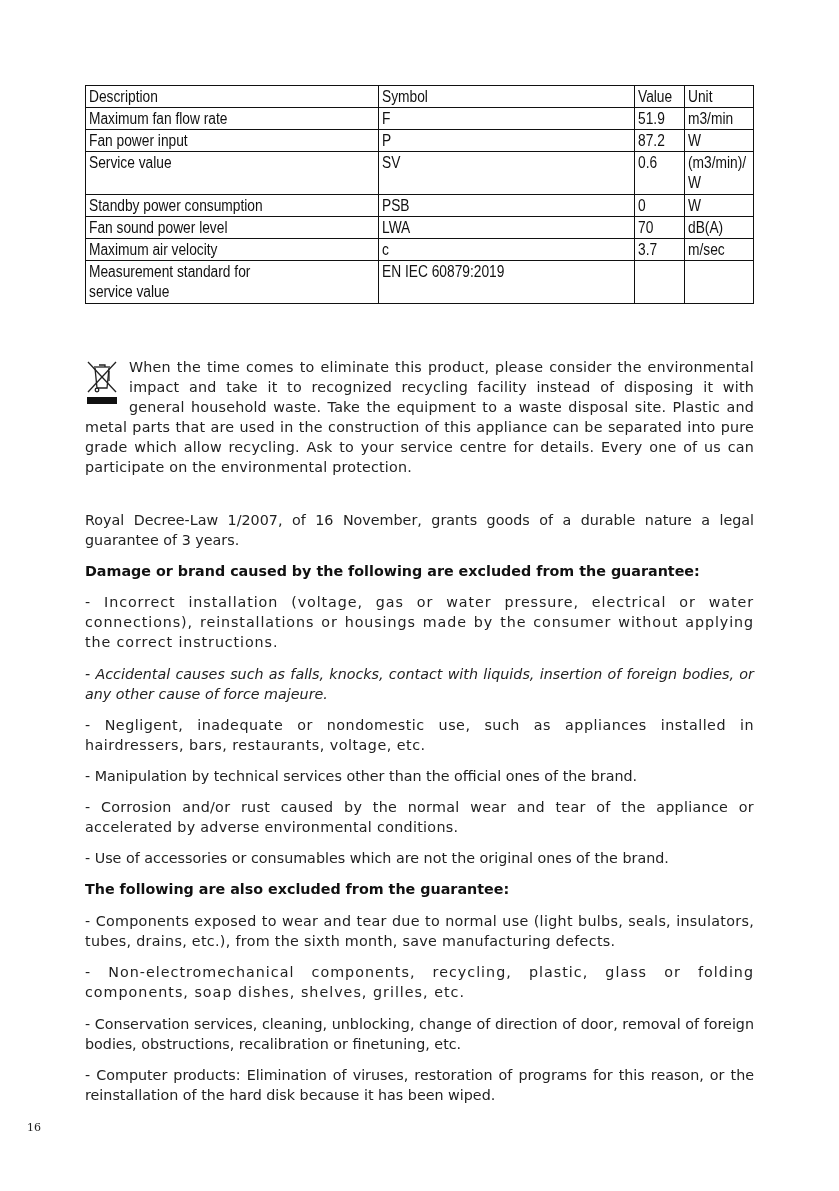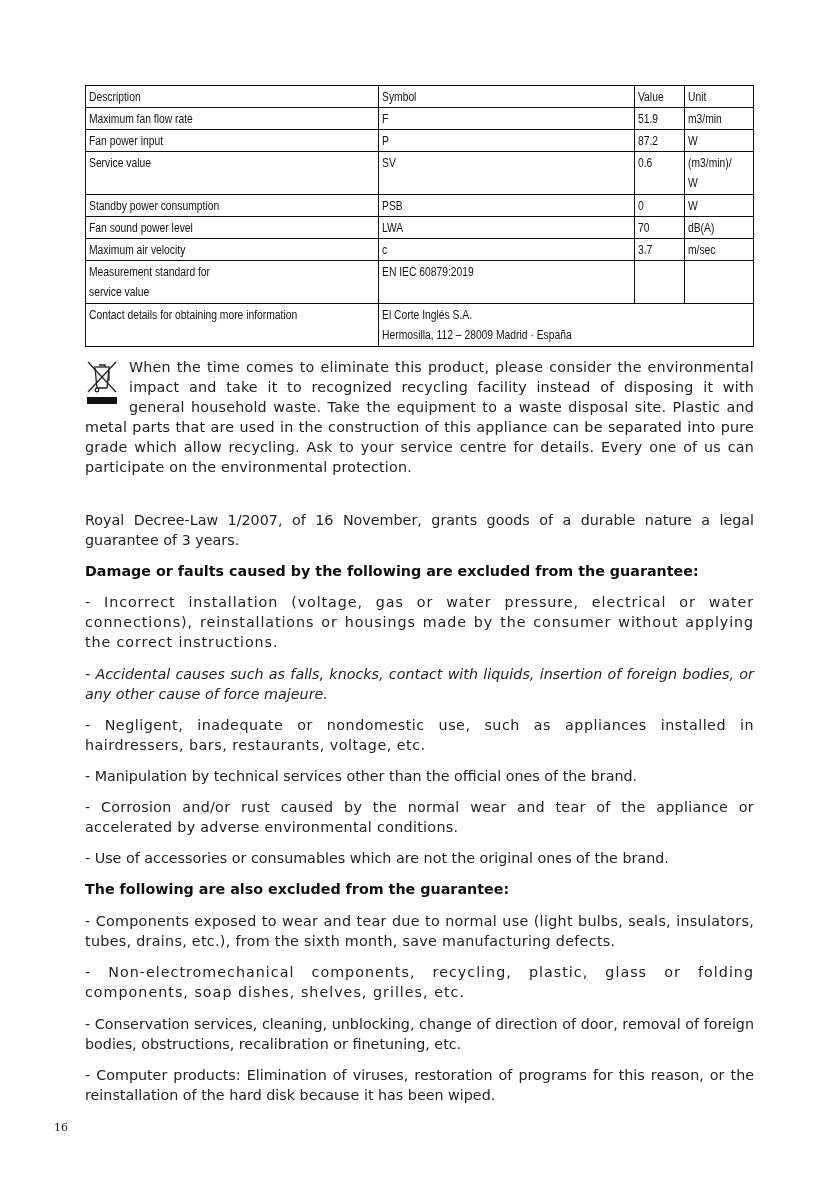--- a/index.html
+++ b/index.html
@@ -1,21 +1,21 @@
 <!DOCTYPE html>
 <html><head>
 <meta charset="utf-8">
 <style>
   html, body { margin:0; padding:0; background:#ffffff; }
   body { width:839px; height:1191px; position:relative; overflow:hidden; color:#1a1a1a; }
   .spec-table {
     position:absolute; left:85px; top:85px; width:669px;
     border-collapse:collapse; table-layout:fixed;
     font-family:"Liberation Sans Narrow","Liberation Sans",sans-serif;
-    font-size:12px; line-height:20px; color:#111;
+    font-size:16px; line-height:20px; color:#111;
   }
   .spec-table td {
     border:1.6px solid #111; padding:1px 3px 0 3px; vertical-align:top;
     white-space:nowrap; overflow:hidden;
   }
   .spec-table td .c { display:inline-block; transform:scaleX(0.86); transform-origin:left top; white-space:nowrap; }
   .spec-table tr.tall td { height:41px; }
   .col1 { width:282px; } .col2 { width:246px; } .col3 { width:49px; } .col4 { width:66px; }
 
   .body-text {
@@ -26,21 +26,21 @@
   .body-text.bold { font-weight:bold; color:#111; }
   .weee-block { position:absolute; left:85px; top:357px; width:669px; }
   .weee-icon { position:absolute; left:0; top:2px; width:34px; height:46px; }
   .weee-para {
     margin:0; font-family:"DejaVu Sans",sans-serif; font-size:14.3px; line-height:20px;
     color:#222; text-align:justify; letter-spacing:0.2px;
   }
   .weee-para::before { content:""; float:left; width:44px; height:60px; }
   .page-number {
     position:absolute; left:27px; top:1121px;
-    font-family:"DejaVu Serif",serif; font-size:11px; color:#222;margin-left:27px;
+    font-family:"DejaVu Serif",serif; font-size:11px; color:#222;
   }
 </style>
 </head>
 <body>
 
 <table class="spec-table">
   <colgroup>
     <col class="col1">
       <col class="col2">
       <col class="col3">
@@ -88,45 +88,41 @@
     <td><span class="c">c</span></td>
     <td><span class="c">3.7</span></td>
     <td><span class="c">m/sec</span></td>
   </tr>
   <tr class="tall">
     <td><span class="c">Measurement standard for</span><br><span class="c">service value</span></td>
     <td><span class="c">EN IEC 60879:2019</span></td>
     <td><span class="c"></span></td>
     <td><span class="c"></span></td>
   </tr>
-  <tr class="tall">
-    <td><span class="c">Contact details for obtaining more information</span></td>
-    <td colspan="3"><span class="c">El Corte Inglés S.A.</span><br><span class="c">Hermosilla, 112 – 28009 Madrid · España</span></td>
-  </tr>
 </tbody>
   </table>
 
 <div class="weee-block">
   <svg class="weee-icon" viewBox="0 0 34 46">
     <g fill="none" stroke="#222" stroke-width="1.3">
       <path d="M9 8 h16"></path>
       <path d="M14 6 h6 v2"></path>
       <path d="M10 9 l2 20 h10 l2 -20"></path>
       <circle cx="12" cy="31" r="1.8"></circle>
       <path d="M24 12 v10"></path>
       <line x1="3" y1="3" x2="31" y2="33"></line>
       <line x1="31" y1="3" x2="3" y2="33"></line>
     </g>
     <rect x="2" y="38" width="30" height="7" fill="#111"></rect>
   </svg>
   <p class="weee-para">When the time comes to eliminate this product, please consider the environmental impact and take it to recognized recycling facility instead of disposing it with general household waste. Take the equipment to a waste disposal site. Plastic and metal parts that are used in the construction of this appliance can be separated into pure grade which allow recycling. Ask to your service centre for details. Every one of us can participate on the environmental protection.</p>
 </div>
 
 <p class="body-text" style="top:510px;">Royal Decree-Law 1/2007, of 16 November, grants goods of a durable nature a legal guarantee of 3 years.</p>
-<p class="body-text bold" style="top:561px;">Damage or faults caused by the following are excluded from the guarantee:</p>
+<p class="body-text bold" style="top:561px;">Damage or brand caused by the following are excluded from the guarantee:</p>
 
 <p class="body-text" style="top:592px; letter-spacing:0.9px;">- Incorrect installation (voltage, gas or water pressure, electrical or water connections), reinstallations or housings made by the consumer without applying the correct instructions.</p>
 <p class="body-text" style="top:664px;font-style:italic;">- Accidental causes such as falls, knocks, contact with liquids, insertion of foreign bodies, or any other cause of force majeure.</p>
 <p class="body-text" style="top:715px; letter-spacing:0.5px;">- Negligent, inadequate or nondomestic use, such as appliances installed in hairdressers, bars, restaurants, voltage, etc.</p>
 <p class="body-text" style="top:766px;">- Manipulation by technical services other than the official ones of the brand.</p>
 <p class="body-text" style="top:797px; letter-spacing:0.3px;">- Corrosion and/or rust caused by the normal wear and tear of the appliance or accelerated by adverse environmental conditions.</p>
 <p class="body-text" style="top:848px;">- Use of accessories or consumables which are not the original ones of the brand.</p>
 
 <p class="body-text bold" style="top:879px;">The following are also excluded from the guarantee:</p>
 

